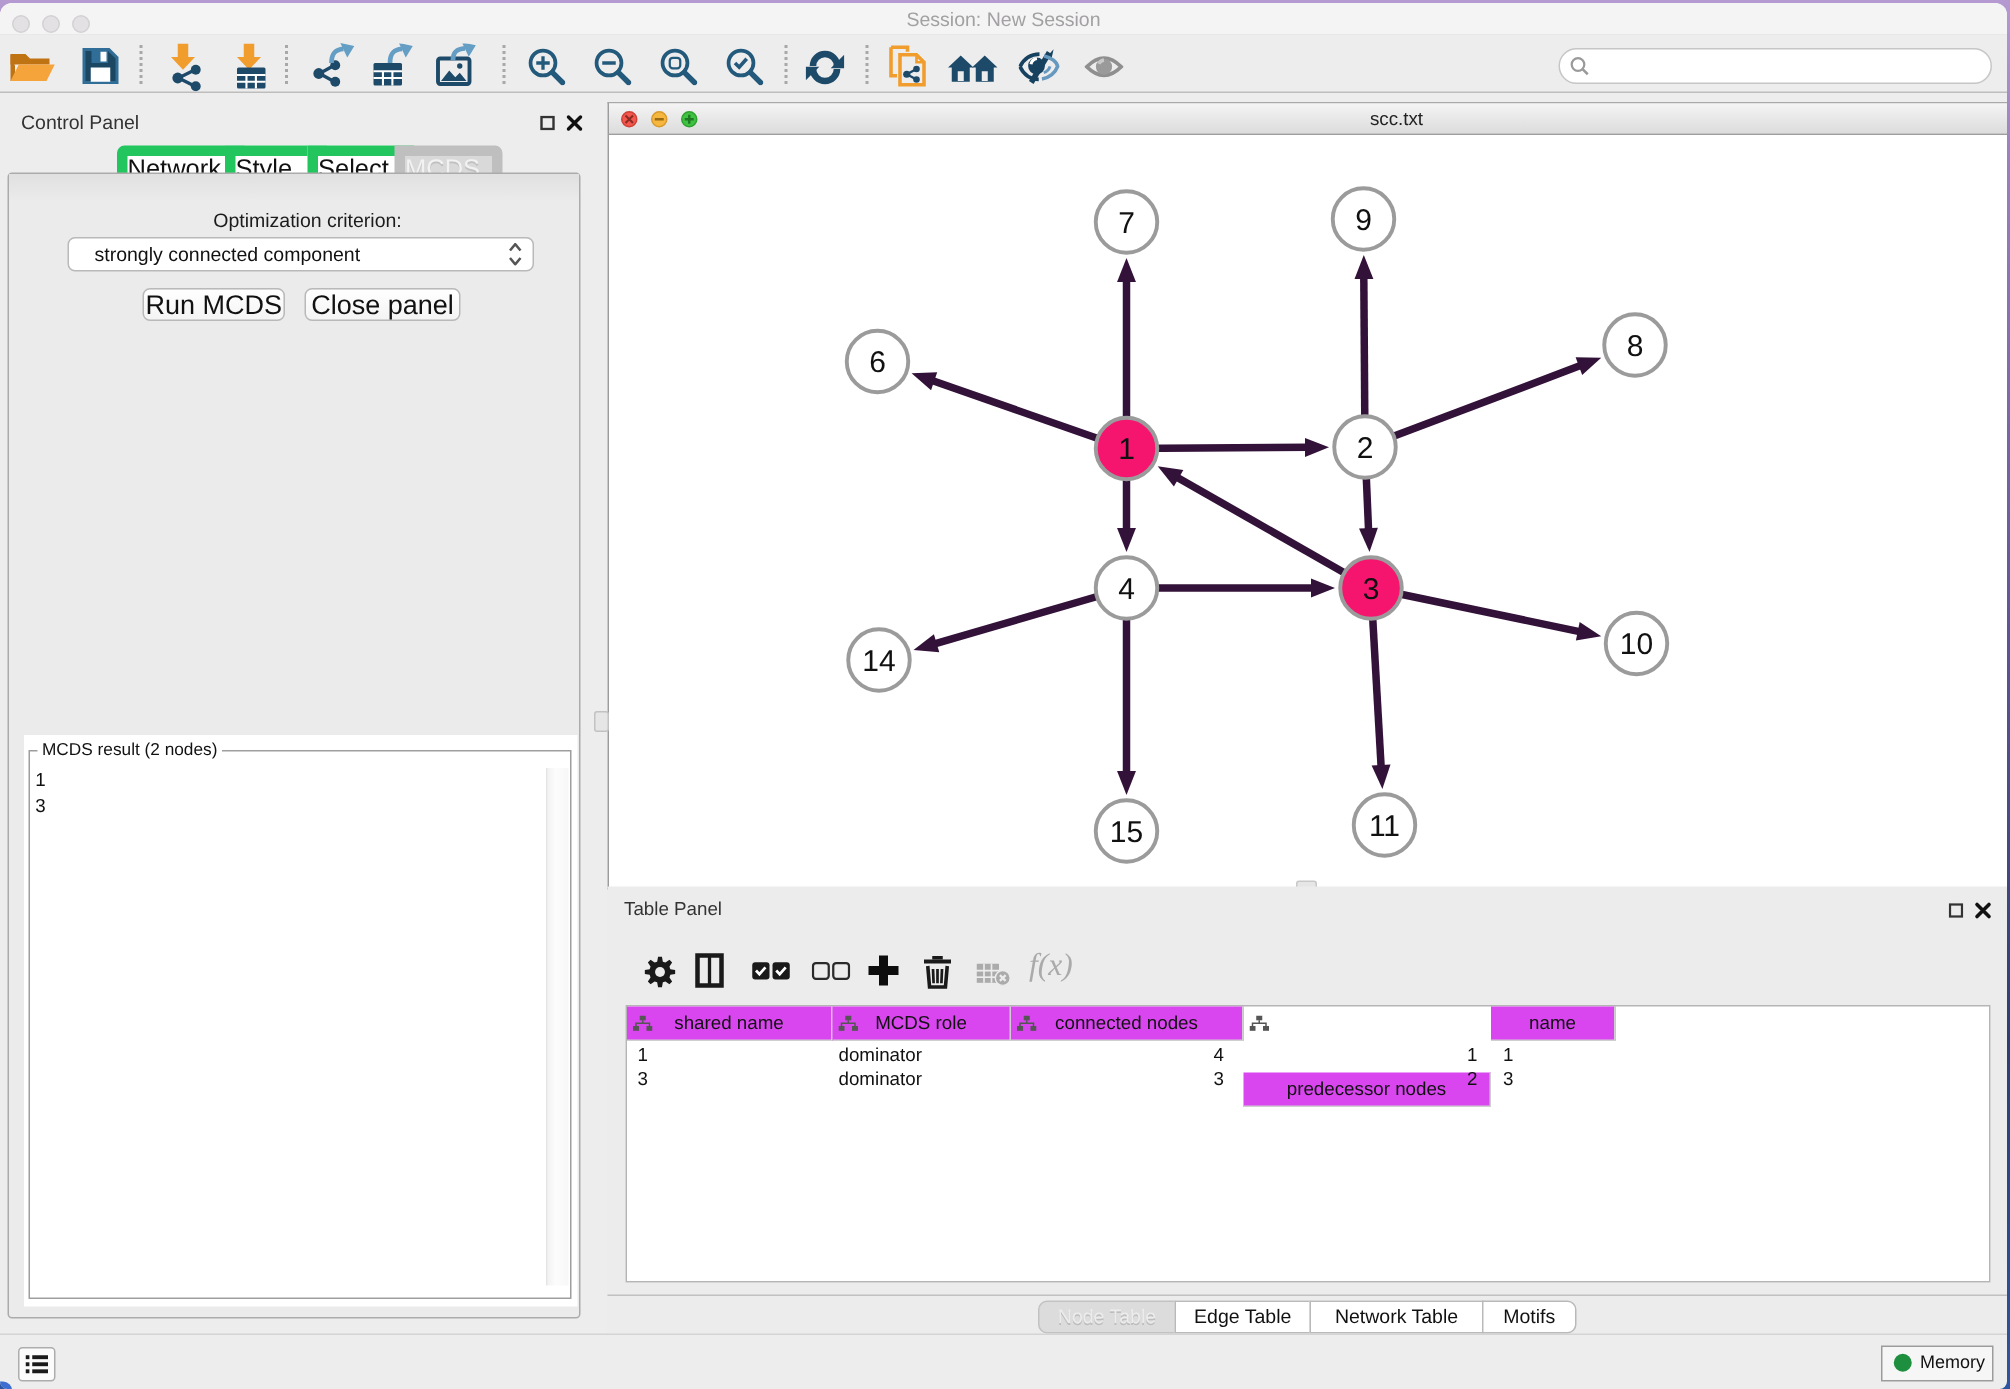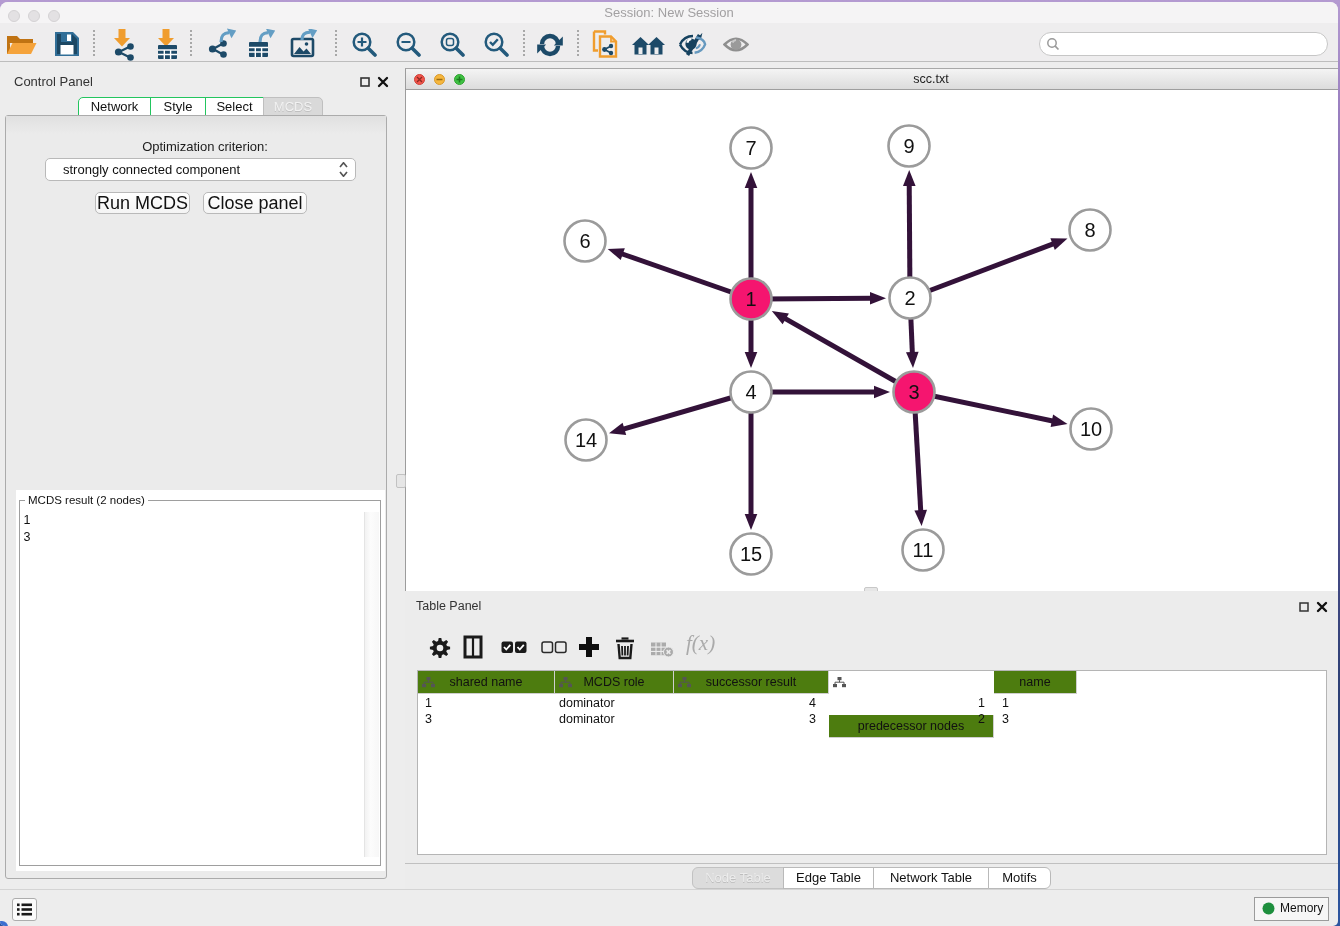--- a/index.html
+++ b/index.html
@@ -14,22 +14,22 @@
       background:#e3e1e3;border:1px solid #d3d1d3;}
   .wtitle{position:absolute;top:3px;left:0;width:100%;text-align:center;font-size:13px;color:#a2a0a2;}
   .toolbar{position:absolute;left:0;top:21px;width:100%;height:38px;background:#eeedee;
        border-bottom:1px solid #bdbdbd;}
   .tbi{position:absolute;top:0;}
   .tsep{position:absolute;top:7px;height:26px;width:0;border-left:2px dotted #a8a8a8;}
   .search{position:absolute;left:1039px;top:9px;width:287px;height:22px;background:#fff;
        border:1px solid #c6c6c6;border-radius:12px;}
   
   .cp-title{position:absolute;left:14px;top:72px;font-size:13px;color:#333;}
-  .tab{position:absolute;top:95px;height:17px;background:#fff;border:1px solid #22c55e;
-       font-size:13px;color:#111;text-align:center;line-height:18px;}
+  .tab{position:absolute;top:95px;height:17px;background:#fff;border:7px solid #22c55e;
+       font-size:17px;color:#111;line-height:18px;}
   .cp-panel{position:absolute;left:5px;top:113px;width:380px;height:762px;
        background:#ebebeb;border:1px solid #ababab;border-radius:3px;}
   .cp-band{position:absolute;left:0;top:0;width:100%;height:18px;
        background:linear-gradient(180deg,#e0e0e0,#ebebeb);}
   .optlab{position:absolute;left:9px;top:23px;width:100%;text-align:center;font-size:13px;color:#1c1c1c;}
   .combo{position:absolute;left:39px;top:42px;width:309px;height:21px;background:#fff;
        border:1px solid #b9b9b9;border-radius:5px;font-size:13px;color:#111;line-height:21px;}
   .btn{position:absolute;top:76px;height:20px;background:linear-gradient(#ffffff,#f4f4f4);
        border:1px solid #b9b9b9;border-radius:5px;font-size:18px;color:#111;
        text-align:center;line-height:20px;}
@@ -43,21 +43,21 @@
        border:1px solid #9c9c9c;border-top:1px solid #a8a8a8;box-sizing:border-box;background:#fff;}
   .ntitle{position:absolute;left:0;top:0;width:100%;height:20px;
        background:linear-gradient(180deg,#f4f4f4,#dcdcdc);border-bottom:1px solid #9e9e9e;}
   .ncirc{position:absolute;top:4.5px;width:11px;height:11px;border-radius:50%;box-sizing:border-box;}
   .ntext{position:absolute;top:3px;left:0;width:100%;text-align:center;font-size:12.5px;color:#222;}
   
   .tp{position:absolute;left:405px;top:589px;width:933px;height:299px;background:#ececec;}
   .tp-title{position:absolute;left:11px;top:8px;font-size:12.5px;color:#333;}
   .ttable{position:absolute;left:12px;top:79px;width:908px;height:183px;background:#fff;
        border:1px solid #b5b5b5;}
-  .thead{position:absolute;left:0;top:0;height:23px;background:#4d7c0f;
+  .thead{position:absolute;left:0;top:0;height:23px;background:#d946ef;
        border-bottom:1px solid #cfcfcf;border-right:1px solid #cfcfcf;box-sizing:border-box;
        font-size:12.5px;color:#111;text-align:center;line-height:23px;}
   .trow{position:absolute;font-size:12.5px;color:#111;height:16px;line-height:16px;}
   .tpline{position:absolute;left:0;top:272px;width:100%;border-top:1px solid #c0c0c0;}
   .btab{position:absolute;top:276px;height:19.5px;background:#fff;border:1px solid #b9b9b9;
        font-size:13px;color:#111;text-align:center;line-height:20px;}
   
   .statsep{position:absolute;left:0;top:887px;width:100%;border-top:1px solid #d4d4d4;}
   .memb{position:absolute;left:1254px;top:895px;width:73px;height:22px;background:#f6f6f6;
        border:1px solid #9b9b9b;font-size:12px;color:#111;}
@@ -386,21 +386,21 @@
           <rect x="9" y="7" width="4" height="3.2" fill="#555"></rect>
 <path d="M6.5,3.2 v2 M2,7 v-1.8 h9 v1.8" fill="none" stroke="#555" stroke-width="1"></path>
         </svg>
 <div class="thead" style="left:137px;width:119px;">MCDS role</div>
 <svg style="position:absolute;left:141px;top:6px;" width="13" height="11" viewBox="0 0 13 11">
 <rect x="4.5" y="0" width="4" height="3.2" fill="#555"></rect>
 <rect x="0" y="7" width="4" height="3.2" fill="#555"></rect>
           <rect x="9" y="7" width="4" height="3.2" fill="#555"></rect>
 <path d="M6.5,3.2 v2 M2,7 v-1.8 h9 v1.8" fill="none" stroke="#555" stroke-width="1"></path>
         </svg>
-<div class="thead" style="left:256px;width:155px;">successor result</div>
+<div class="thead" style="left:256px;width:155px;">connected nodes</div>
 <svg style="position:absolute;left:260px;top:6px;" width="13" height="11" viewBox="0 0 13 11">
 <rect x="4.5" y="0" width="4" height="3.2" fill="#555"></rect>
 <rect x="0" y="7" width="4" height="3.2" fill="#555"></rect>
           <rect x="9" y="7" width="4" height="3.2" fill="#555"></rect>
 <path d="M6.5,3.2 v2 M2,7 v-1.8 h9 v1.8" fill="none" stroke="#555" stroke-width="1"></path>
         </svg>
 <div class="thead" style="left:411px;width:165px;margin-top:44px;">predecessor nodes</div>
 <svg style="position:absolute;left:415px;top:6px;" width="13" height="11" viewBox="0 0 13 11">
 <rect x="4.5" y="0" width="4" height="3.2" fill="#555"></rect>
 <rect x="0" y="7" width="4" height="3.2" fill="#555"></rect>

